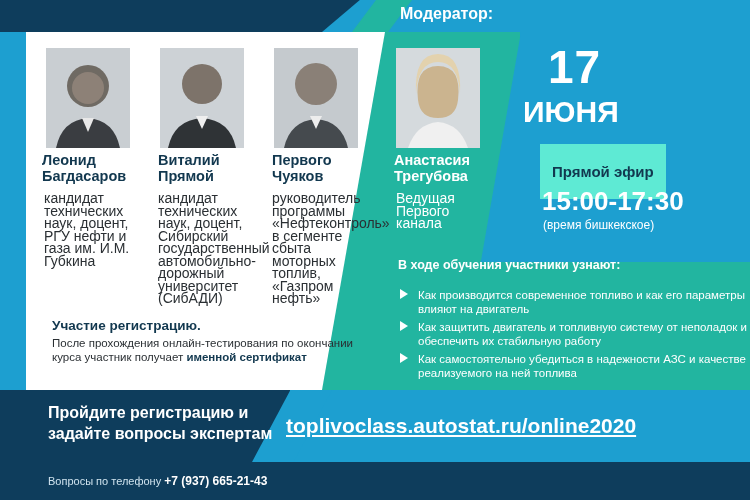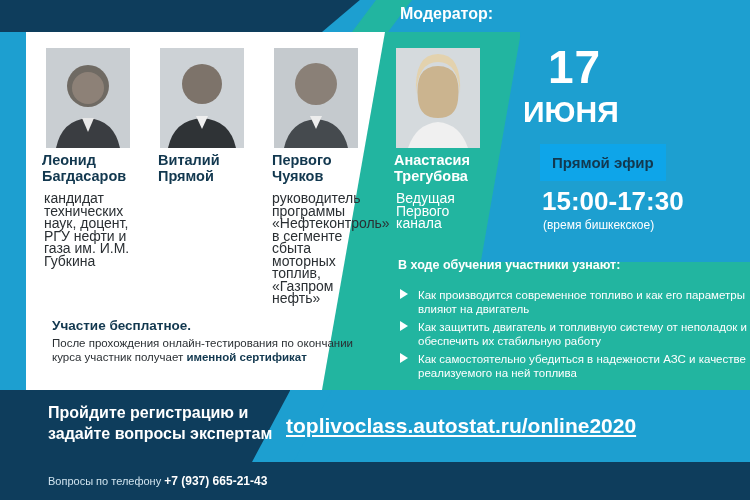--- a/index.html
+++ b/index.html
@@ -48,21 +48,21 @@
   .name3{left:272px;top:152px;width:110px;}
   .name4{left:394px;top:152px;width:120px;}
   .desc1{left:44px;top:192px;width:96px;}
   .desc2{left:158px;top:192px;width:100px;}
   .desc3{left:272px;top:192px;width:100px;}
   .desc4{left:396px;top:192px;width:100px;}
 
   
   .date-num{position:absolute;left:548px;top:44px;color:#ffffff;font-size:46px;font-weight:bold;letter-spacing:1px;line-height:46px;}
   .date-mon{position:absolute;left:523px;top:96px;color:#ffffff;font-size:30px;font-weight:bold;line-height:32px;}
-  .live-badge{position:absolute;left:540px;top:144px;background:#0ea5e9;color:#12384f;font-size:15px;font-weight:bold;padding:10px 12px;}
+  .live-badge{position:absolute;left:540px;top:144px;background:#5eead4;color:#12384f;font-size:15px;font-weight:bold;padding:19px 12px;}
   .time{position:absolute;left:542px;top:186px;color:#ffffff;font-size:26px;font-weight:bold;}
   .tz{position:absolute;left:543px;top:218px;color:#ffffff;font-size:12px;}
 
   
   .free-title{position:absolute;left:52px;top:318px;font-size:13.5px;font-weight:bold;color:#12384f;}
   .free-text{position:absolute;left:52px;top:336px;width:310px;font-size:11.5px;line-height:14px;color:#2a2f33;}
   .free-bold{font-weight:bold;color:#12384f;}
 
   
   .learn-title{position:absolute;left:398px;top:258px;color:#ffffff;font-size:12.5px;font-weight:bold;}
@@ -159,30 +159,31 @@
   <div class="ename name3">
     <span>Первого</span><br>
     <span>Чуяков</span>
   </div>
   <div class="ename teal name4">
     <span>Анастасия</span><br>
     <span>Трегубова</span>
   </div>
 
   <div class="edesc desc1">кандидат технических наук, доцент, РГУ нефти и газа им. И.М. Губкина</div>
+  <div class="edesc desc2">кандидат технических наук, доцент, Сибирский государственный автомобильно-дорожный университет (СибАДИ)</div>
   <div class="edesc white desc4">Ведущая Первого канала</div>
   <div class="edesc desc3">руководитель программы «Нефтеконтроль» в сегменте сбыта моторных топлив, «Газпром нефть»</div>
 
   <div class="date-num">17</div>
   <div class="date-mon">ИЮНЯ</div>
   <div class="live-badge">Прямой эфир</div>
   <div class="time">15:00-17:30</div>
   <div class="tz">(время бишкекское)</div>
 
-  <div class="free-title">Участие бесплатное.</div>
+  <div class="free-title">Участие регистрацию.</div>
   <div class="free-text">
     <span>После прохождения онлайн-тестирования по окончании курса участник получает </span><span class="free-bold">именной сертификат</span>
   </div>
 
   <div class="learn-title">В ходе обучения участники узнают:</div>
   <div class="learn-item li1">
     <span class="tri"></span>
     <span>Как производится современное топливо и как его параметры влияют на двигатель</span>
   </div>
   <div class="learn-item li2">

